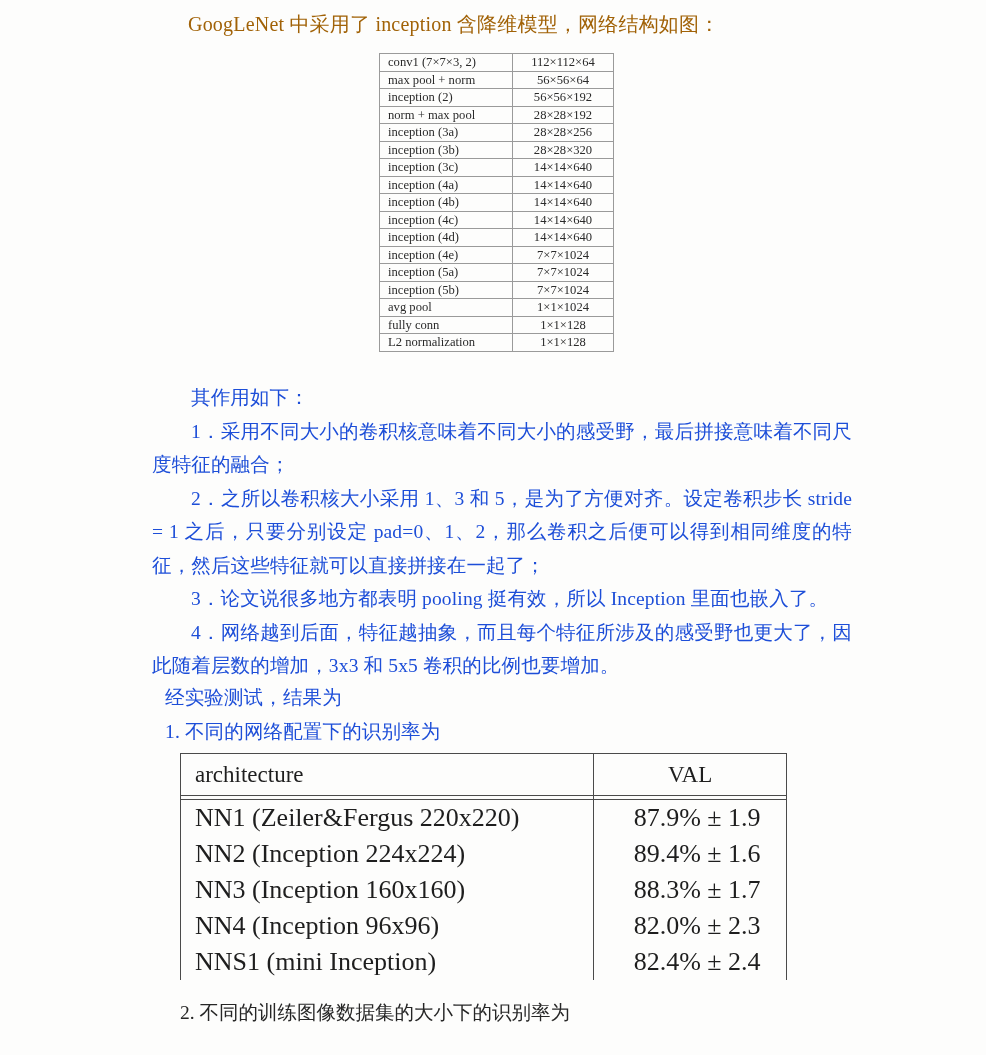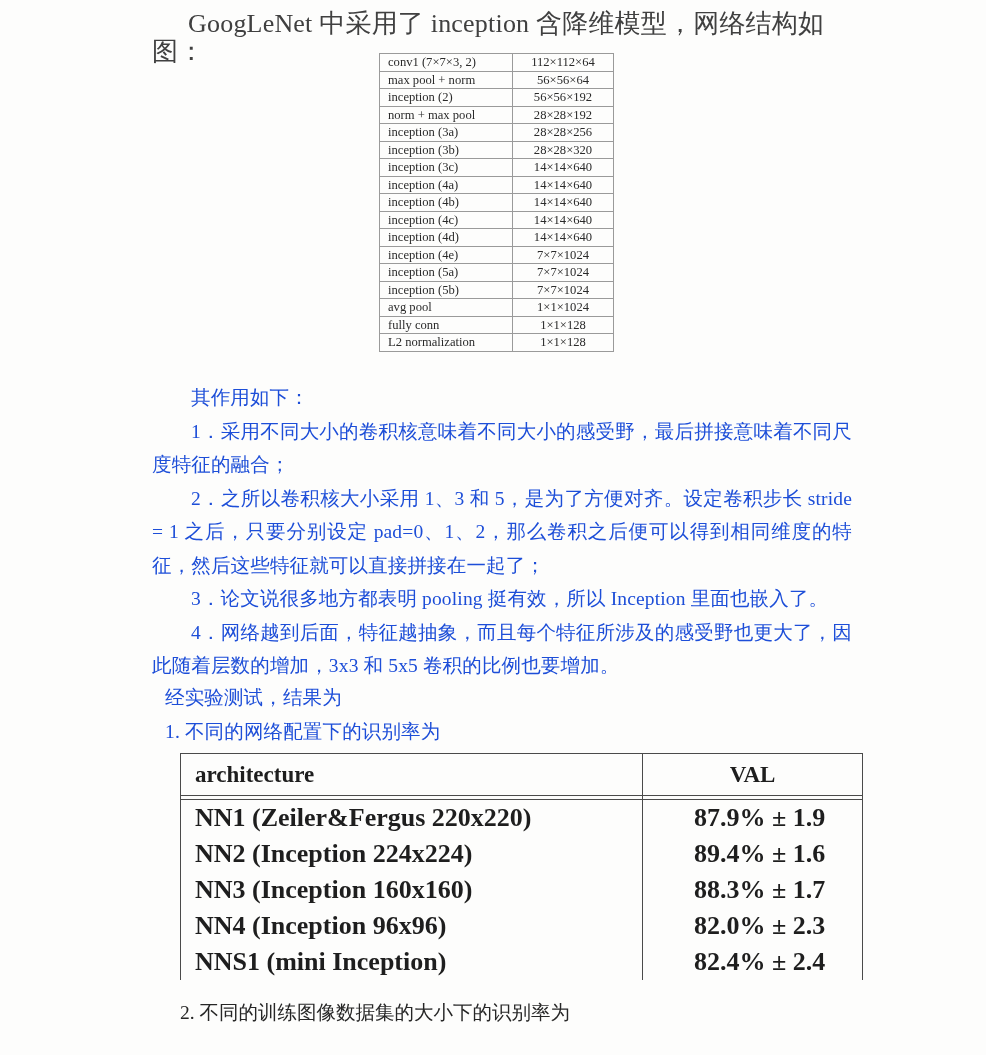--- a/index.html
+++ b/index.html
@@ -21,24 +21,24 @@
     width: 986px;
     height: 1055px;
   }
 
   
   .intro-line {
     position: absolute;
     left: 152px;
     top: 10px;
     width: 700px;
-    font-size: 26px;
+    font-size: 20px;
     line-height: 28px;
     letter-spacing: 0.2px;
-    color: #404040;
+    color: #a16207;
     text-indent: 36px;
   }
 
   
   .arch-table-wrap {
     position: absolute;
     left: 371px;
     top: 53px;
     padding-left: 8px;
   }
@@ -93,25 +93,24 @@
   .results-lead .para { text-indent: 28px; }
 
   
   .val-table-wrap {
     position: absolute;
     left: 180px;
     top: 753px;
   }
   table.val-table {
     border-collapse: collapse;
-    width: 683px;
+    width: 607px;
     background: #fdfdfc;
     font-family: "Liberation Serif", "DejaVu Serif", serif;
     color: #1e1e1e;
-    font-weight: bold;
   }
   table.val-table td {
     border-left: 1px solid #4a4a4a;
     border-right: 1px solid #4a4a4a;
     padding: 0 0 0 14px;
     white-space: nowrap;
   }
   table.val-table tr.head td {
     border-top: 1px solid #4a4a4a;
     border-bottom: 1px solid #4a4a4a;

